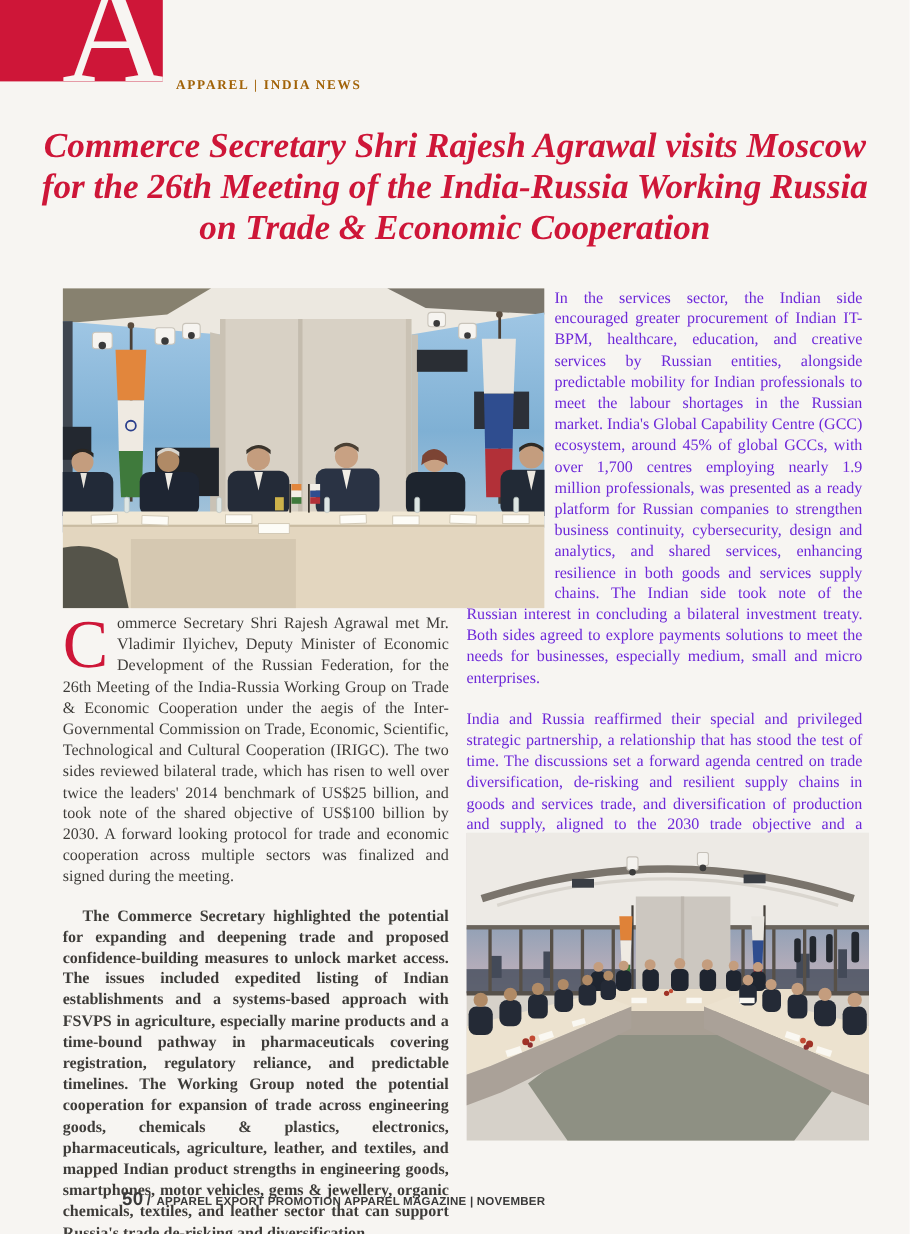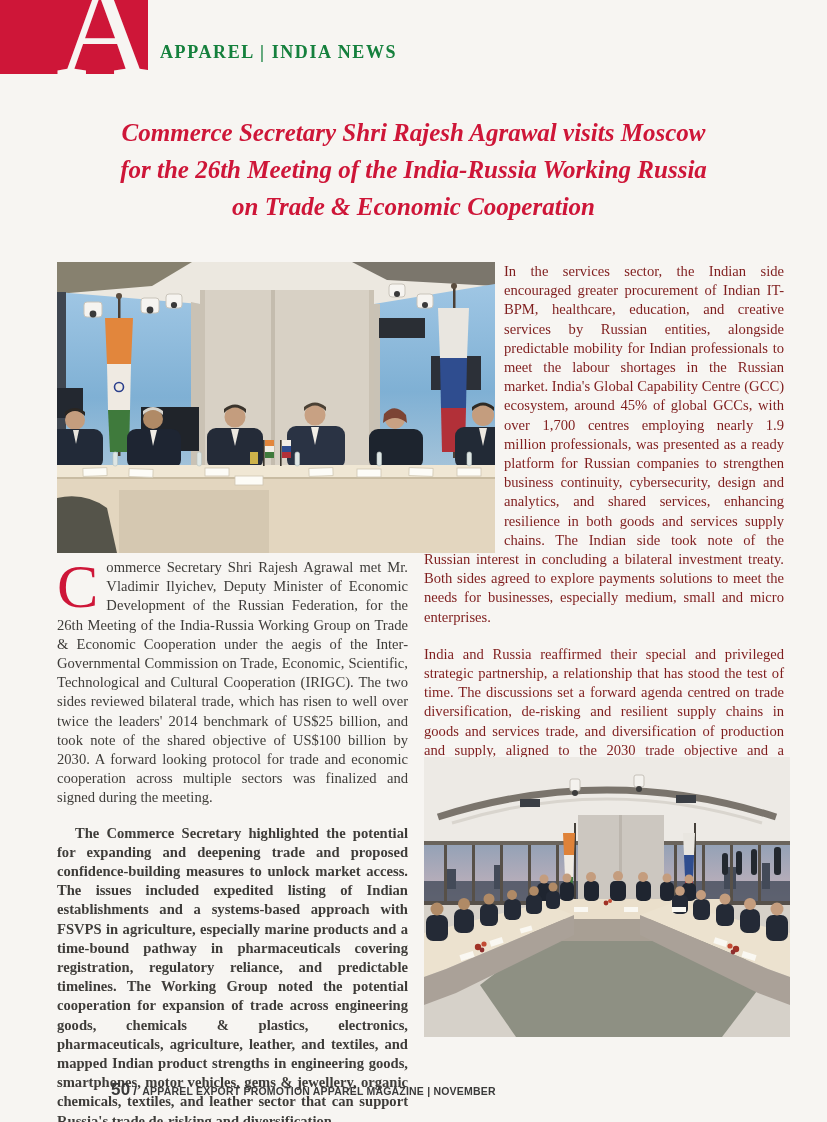--- a/index.html
+++ b/index.html
@@ -7,46 +7,46 @@
     position:relative; width:827px; height:1122px;
     background:#f7f5f2; overflow:hidden;
     font-family:"Liberation Serif", serif;
   }
   
   .logo-block {
     position:absolute; left:0; top:0; width:148px; height:74px;
     background:#ce1638; overflow:hidden;
   }
   .section-label {
-    position:absolute; left:160px; top:42px;
-    font-size:18px; font-weight:bold; letter-spacing:1.6px;
-    color:#15803d;
+    position:absolute; left:160px; top:70px;
+    font-size:12px; font-weight:bold; letter-spacing:1.6px;
+    color:#a16207;
   }
   
   .article-title {
     position:absolute; left:30px; right:30px; top:114px;
     text-align:center; color:#ce1638;
     font-style:italic; font-weight:bold;
-    font-size:25px; line-height:37px;
+    font-size:32px; line-height:37px;
   }
   .article-title div { white-space:nowrap; }
   
   .photo1 { position:absolute; left:57px; top:262px; width:438px; height:291px; }
   .photo2 { position:absolute; left:424px; top:757px; width:366px; height:280px; }
   .photo1 svg, .photo2 svg { display:block; }
   
   .col-left {
     position:absolute; left:57px; top:558px; width:351px;
     font-size:14.6px; line-height:19.2px; text-align:justify;
     color:#3e3c39;
   }
   .col-right {
     position:absolute; left:424px; top:262px; width:360px;
     font-size:14.6px; line-height:19.2px; text-align:justify;
-    color:#7f1d1d;
+    color:#6d28d9;
   }
   .col-left p, .col-right p { margin:0; }
   .para2 { margin-top:16px !important; text-indent:18px;font-weight:bold; }
   .para2r { margin-top:18px !important; }
   .dropcap {
     float:left; color:#ce1638;
     font-size:62px; line-height:50px;
     padding:3px 8px 0 0; font-weight:normal;
   }
   .photo-wrap-spacer { float:left; width:80px; height:288px; }

